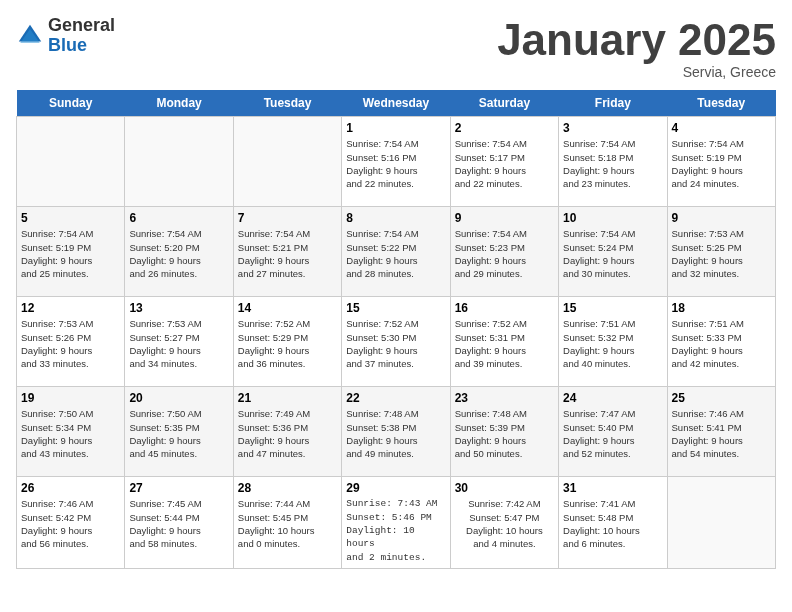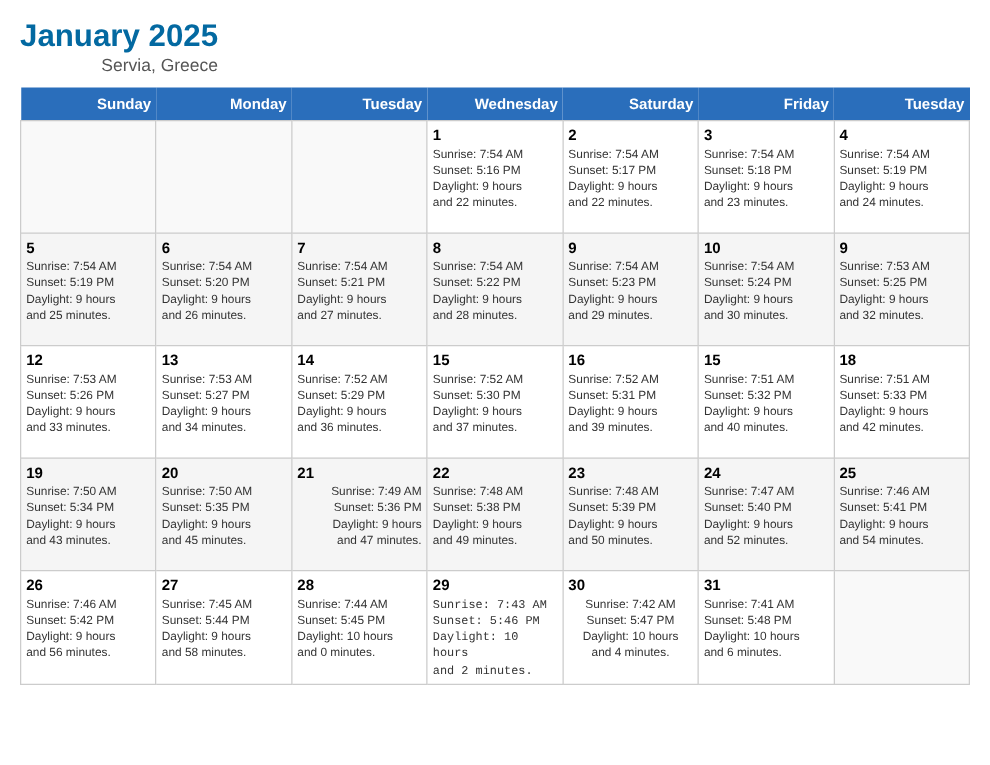--- a/index.html
+++ b/index.html
@@ -37,39 +37,39 @@
       color: #1a6bb5;
     }
     .logo-icon {
       width: 28px;
       height: 28px;
     }
     .title-area {
       text-align: right;
     }
     .calendar-title {
-      font-size: 25px;
+      font-size: 44px;
       font-weight: bold;
-      color: #0369a1;
+      color: #404040;
       line-height: 1.1;
     }
     .calendar-subtitle {
       font-size: 14px;
       color: #555;
     }
     table {
       width: 100%;
       border-collapse: collapse;
       font-size: 11px;
     }
     th {
       background-color: #2a6ebb;
       color: white;
       padding: 6px 4px;
-      text-align: right;
+      text-align: center;
       font-size: 12px;
     }
     td {
       border: 1px solid #ccc;
       vertical-align: top;
       padding: 4px;
       width: 14.28%;
       height: 90px;
       background: #fff;
     }
@@ -90,20 +90,30 @@
       background: #f5f5f5;
     }
     .row-even td {
       background: #f5f5f5;
     }
   </style>
 </head>
 <body>
 
 <div class="header">
+  <div class="logo">
+    <svg class="logo-icon" viewBox="0 0 40 40">
+      <polygon points="20,4 36,28 4,28" fill="#1a6bb5"></polygon>
+      <polygon points="20,10 34,30 6,30" fill="#2a8fd4" opacity="0.5"></polygon>
+    </svg>
+    <div class="logo-text">
+      <span class="logo-general">General</span>
+      <span class="logo-blue">Blue</span>
+    </div>
+  </div>
   <div class="title-area">
     <div class="calendar-title">January 2025</div>
     <div class="calendar-subtitle">Servia, Greece</div>
   </div>
 </div>
 
 <table>
   <thead>
     <tr>
 
@@ -262,21 +272,21 @@
         </td>
         <td>
           <div class="day-number">20</div>
           <div class="day-info" style="white-space: pre-line;">Sunrise: 7:50 AM
 Sunset: 5:35 PM
 Daylight: 9 hours
 and 45 minutes.</div>
         </td>
         <td>
           <div class="day-number">21</div>
-          <div class="day-info" style="white-space: pre-line; text-align: right;">Sunrise: 7:49 AM
+          <div class="day-info" style="white-space: pre-line;">Sunrise: 7:49 AM
 Sunset: 5:36 PM
 Daylight: 9 hours
 and 47 minutes.</div>
         </td>
         <td>
           <div class="day-number">22</div>
           <div class="day-info" style="white-space: pre-line;">Sunrise: 7:48 AM
 Sunset: 5:38 PM
 Daylight: 9 hours
 and 49 minutes.</div>

